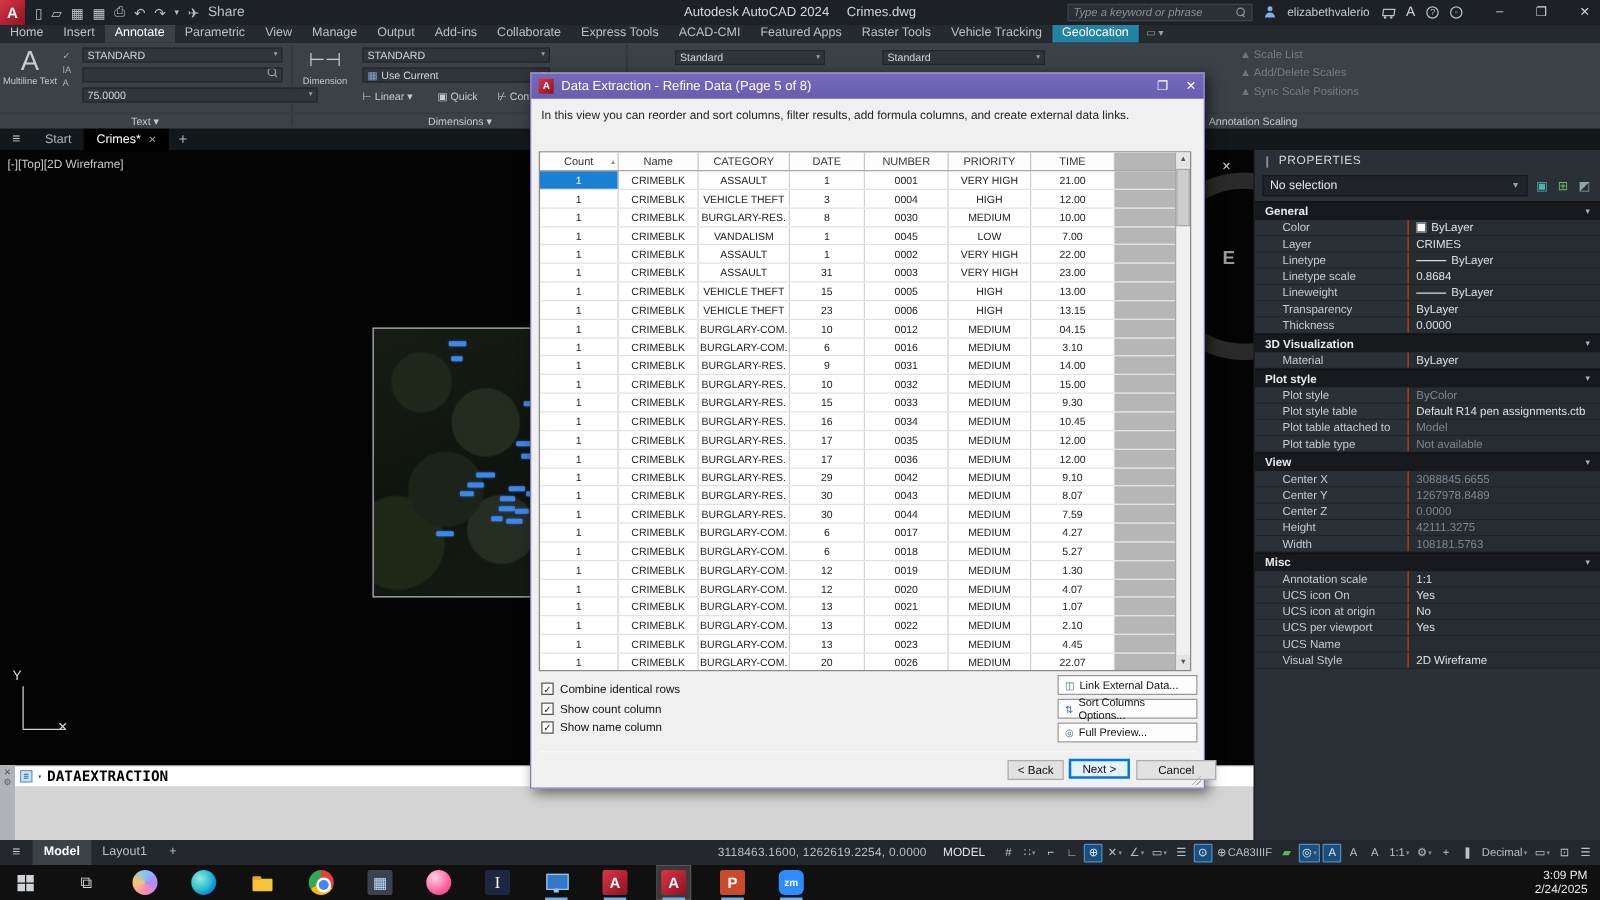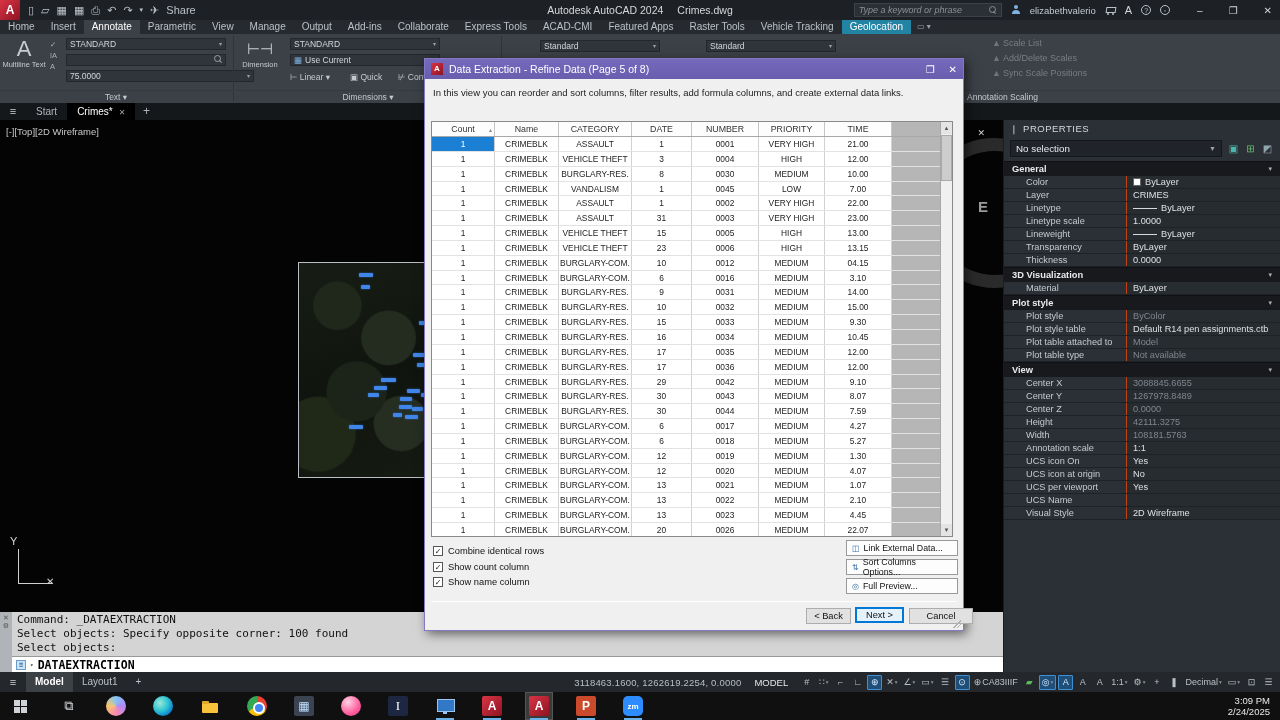--- a/index.html
+++ b/index.html
@@ -701,21 +701,21 @@
         <div class="prow">
           <span class="pl">Layer</span>
           <span class="pv">CRIMES</span>
         </div>
         <div class="prow">
           <span class="pl">Linetype</span>
           <span class="pv"><span class="ltline"></span>ByLayer</span>
         </div>
         <div class="prow">
           <span class="pl">Linetype scale</span>
-          <span class="pv">1.0000</span>
+          <span class="pv">0.8684</span>
         </div>
         <div class="prow">
           <span class="pl">Lineweight</span>
           <span class="pv"><span class="ltline"></span>ByLayer</span>
         </div>
         <div class="prow">
           <span class="pl">Transparency</span>
           <span class="pv">ByLayer</span>
         </div>
         <div class="prow">
@@ -758,20 +758,21 @@
           <span class="pv dim">0.0000</span>
         </div>
         <div class="prow">
           <span class="pl">Height</span>
           <span class="pv dim">42111.3275</span>
         </div>
         <div class="prow">
           <span class="pl">Width</span>
           <span class="pv dim">108181.5763</span>
         </div>
+        <div class="sec-h">Misc<span class="arr">▾</span></div>
         <div class="prow">
           <span class="pl">Annotation scale</span>
           <span class="pv">1:1</span>
         </div>
         <div class="prow">
           <span class="pl">UCS icon On</span>
           <span class="pv">Yes</span>
         </div>
         <div class="prow">
           <span class="pl">UCS icon at origin</span>
@@ -791,25 +792,20 @@
         </div>
       </div>
   </div>
 
   <div class="abs cmd">
     <div class="cmd-strip">
       <div>✕</div>
       <div>⚙</div>
     </div>
     <div class="cmd-main">
-      <div class="cmd-hist" id="cmd-hist">
-          <div>Command: _DATAEXTRACTION</div>
-          <div>Select objects: Specify opposite corner: 100 found</div>
-          <div>Select objects:</div>
-        </div>
       <div class="cmd-input">
         <span class="cmd-ic">≡</span>
         <span class="cmd-arr">▾</span>
         <span>DATAEXTRACTION</span>
       </div>
     </div>
   </div>
 
   <div class="abs status">
     <div class="st-left">

